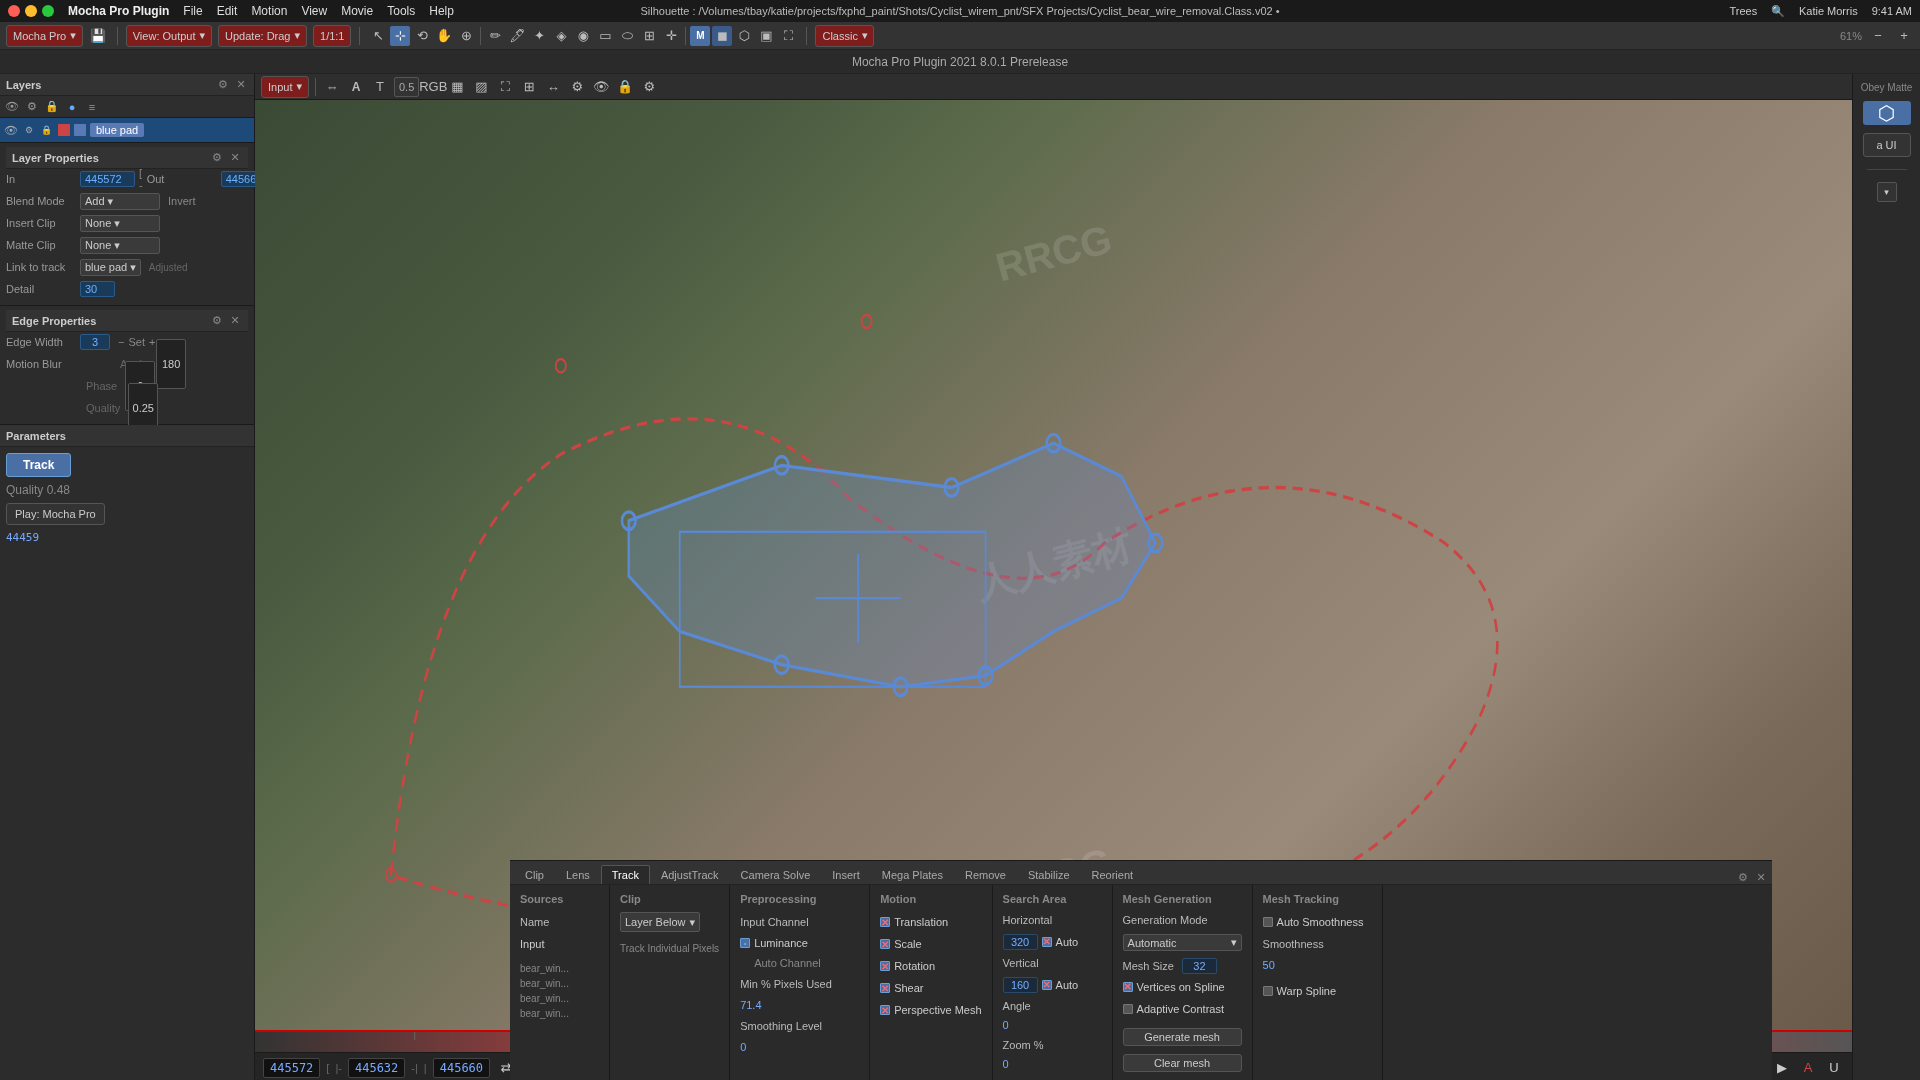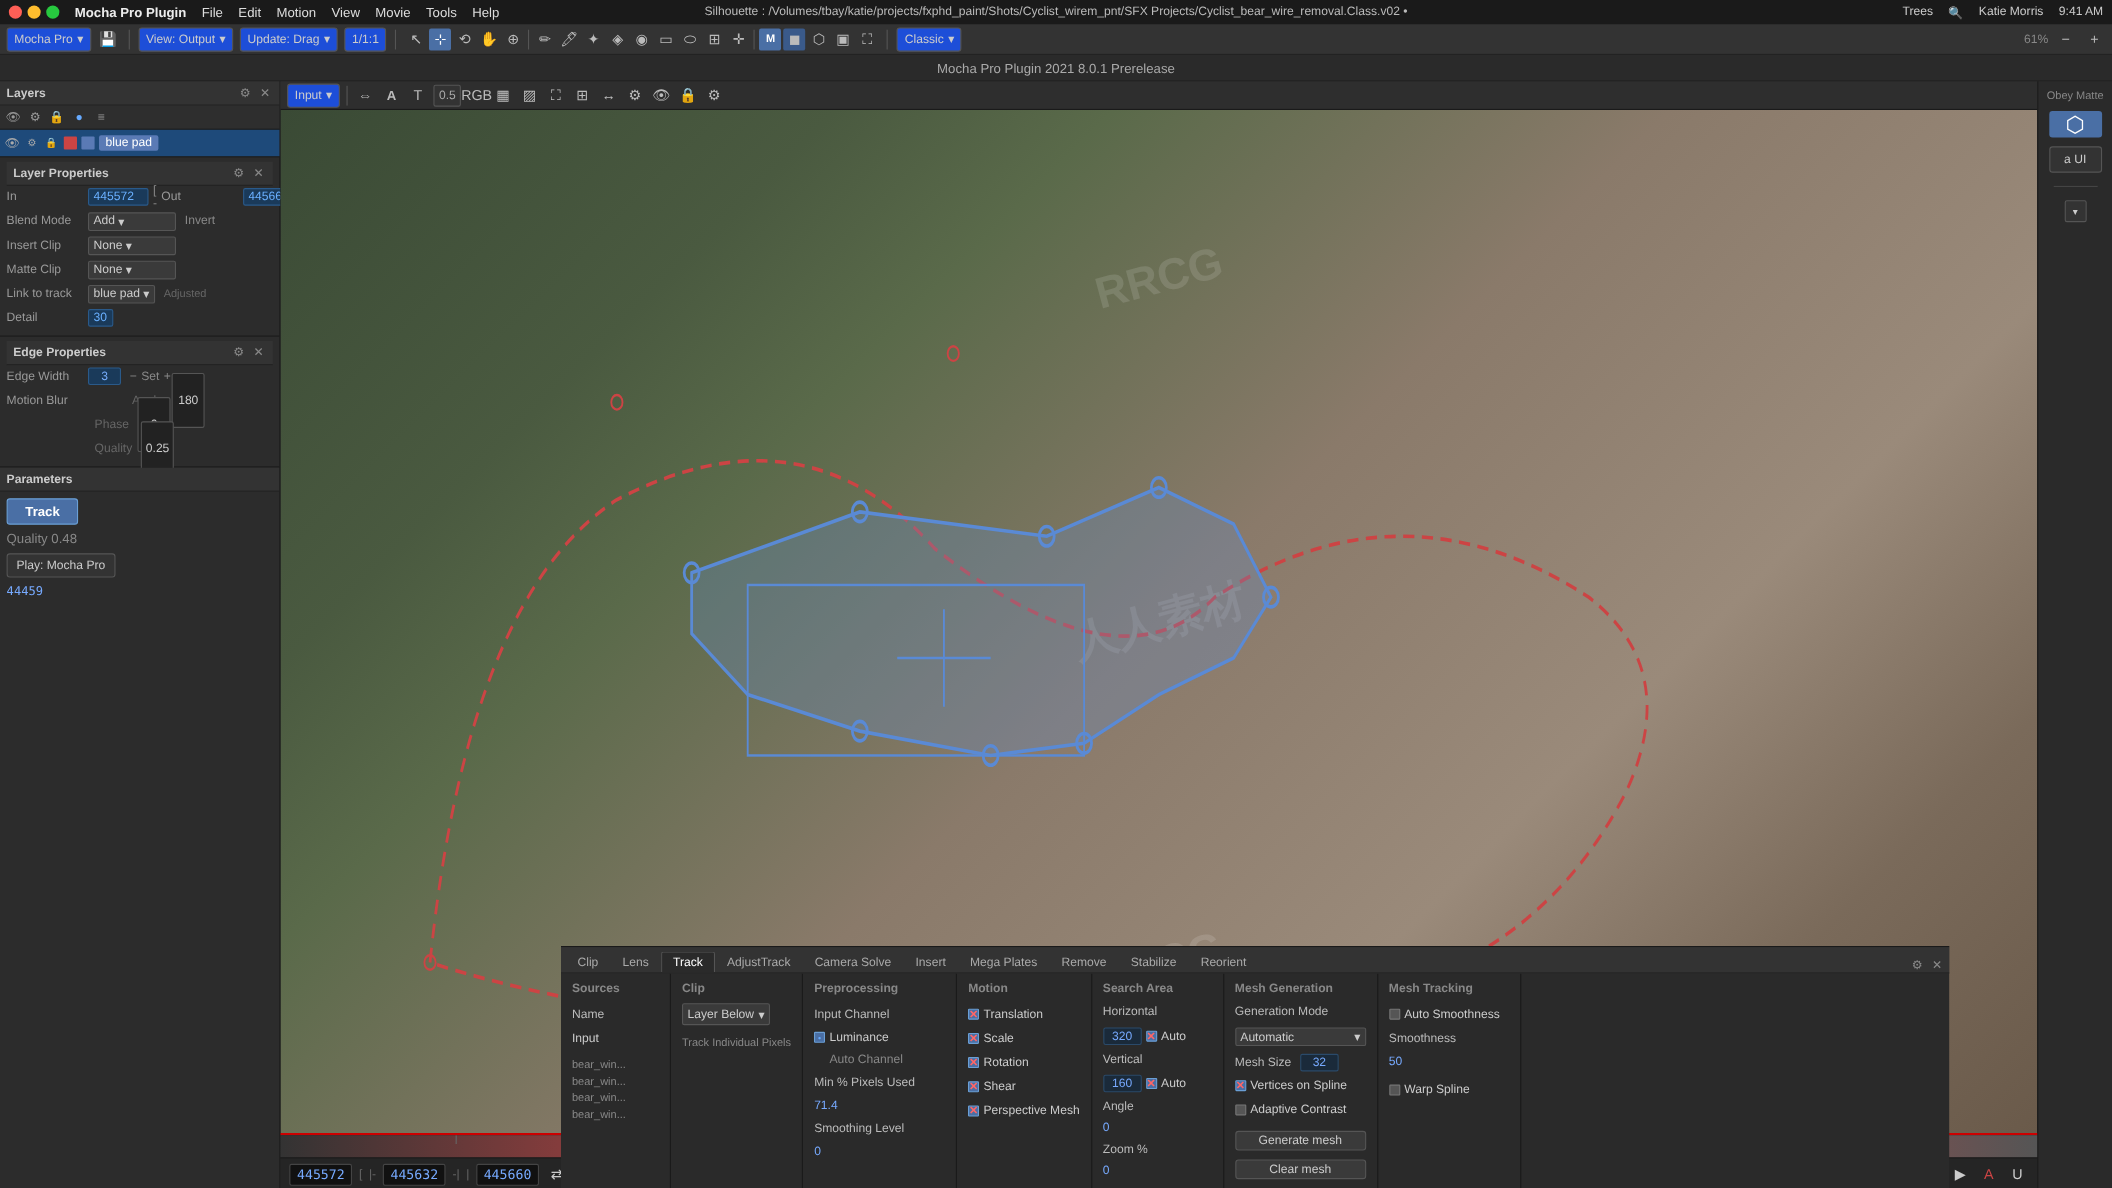--- a/index.html
+++ b/index.html
@@ -41,21 +41,21 @@
       background: #333;
       border-bottom: 1px solid #222;
       display: flex;
       align-items: center;
       padding: 0 6px;
       gap: 6px;
     }
     .toolbar-dropdown {
       height: 22px;
       padding: 0 6px;
-      background: #1d4ed8;
+      background: #7f1d1d;
       border: 1px solid #555;
       border-radius: 3px;
       color: #ccc;
       font-size: 11px;
       display: flex;
       align-items: center;
       gap: 4px;
     }
     .toolbar-sep { width: 1px; height: 18px; background: #555; margin: 0 2px; }
     .toolbar-icon-group { display: flex; align-items: center; gap: 2px; }
@@ -643,21 +643,21 @@
       <div class="prop-row">
         <span class="prop-label">Link to track</span>
         <div class="prop-dropdown">
           <span>blue pad</span>
           <span>▾</span>
         </div>
         <span style="font-size:10px;color:#666;margin-left:4px;">Adjusted</span>
       </div>
       <div class="prop-row">
         <span class="prop-label">Detail</span>
-        <input class="prop-input" type="text" value="30" style="width: 23px;">
+        <input class="prop-input" type="text" value="30" style="width: 35px;">
       </div>
     </div>
 
     <div id="edge-props">
       <div class="section-header">
         <span class="section-header-title">Edge Properties</span>
         <div class="section-icons">
           <span class="s-icon">⚙</span>
           <span class="s-icon">✕</span>
         </div>

